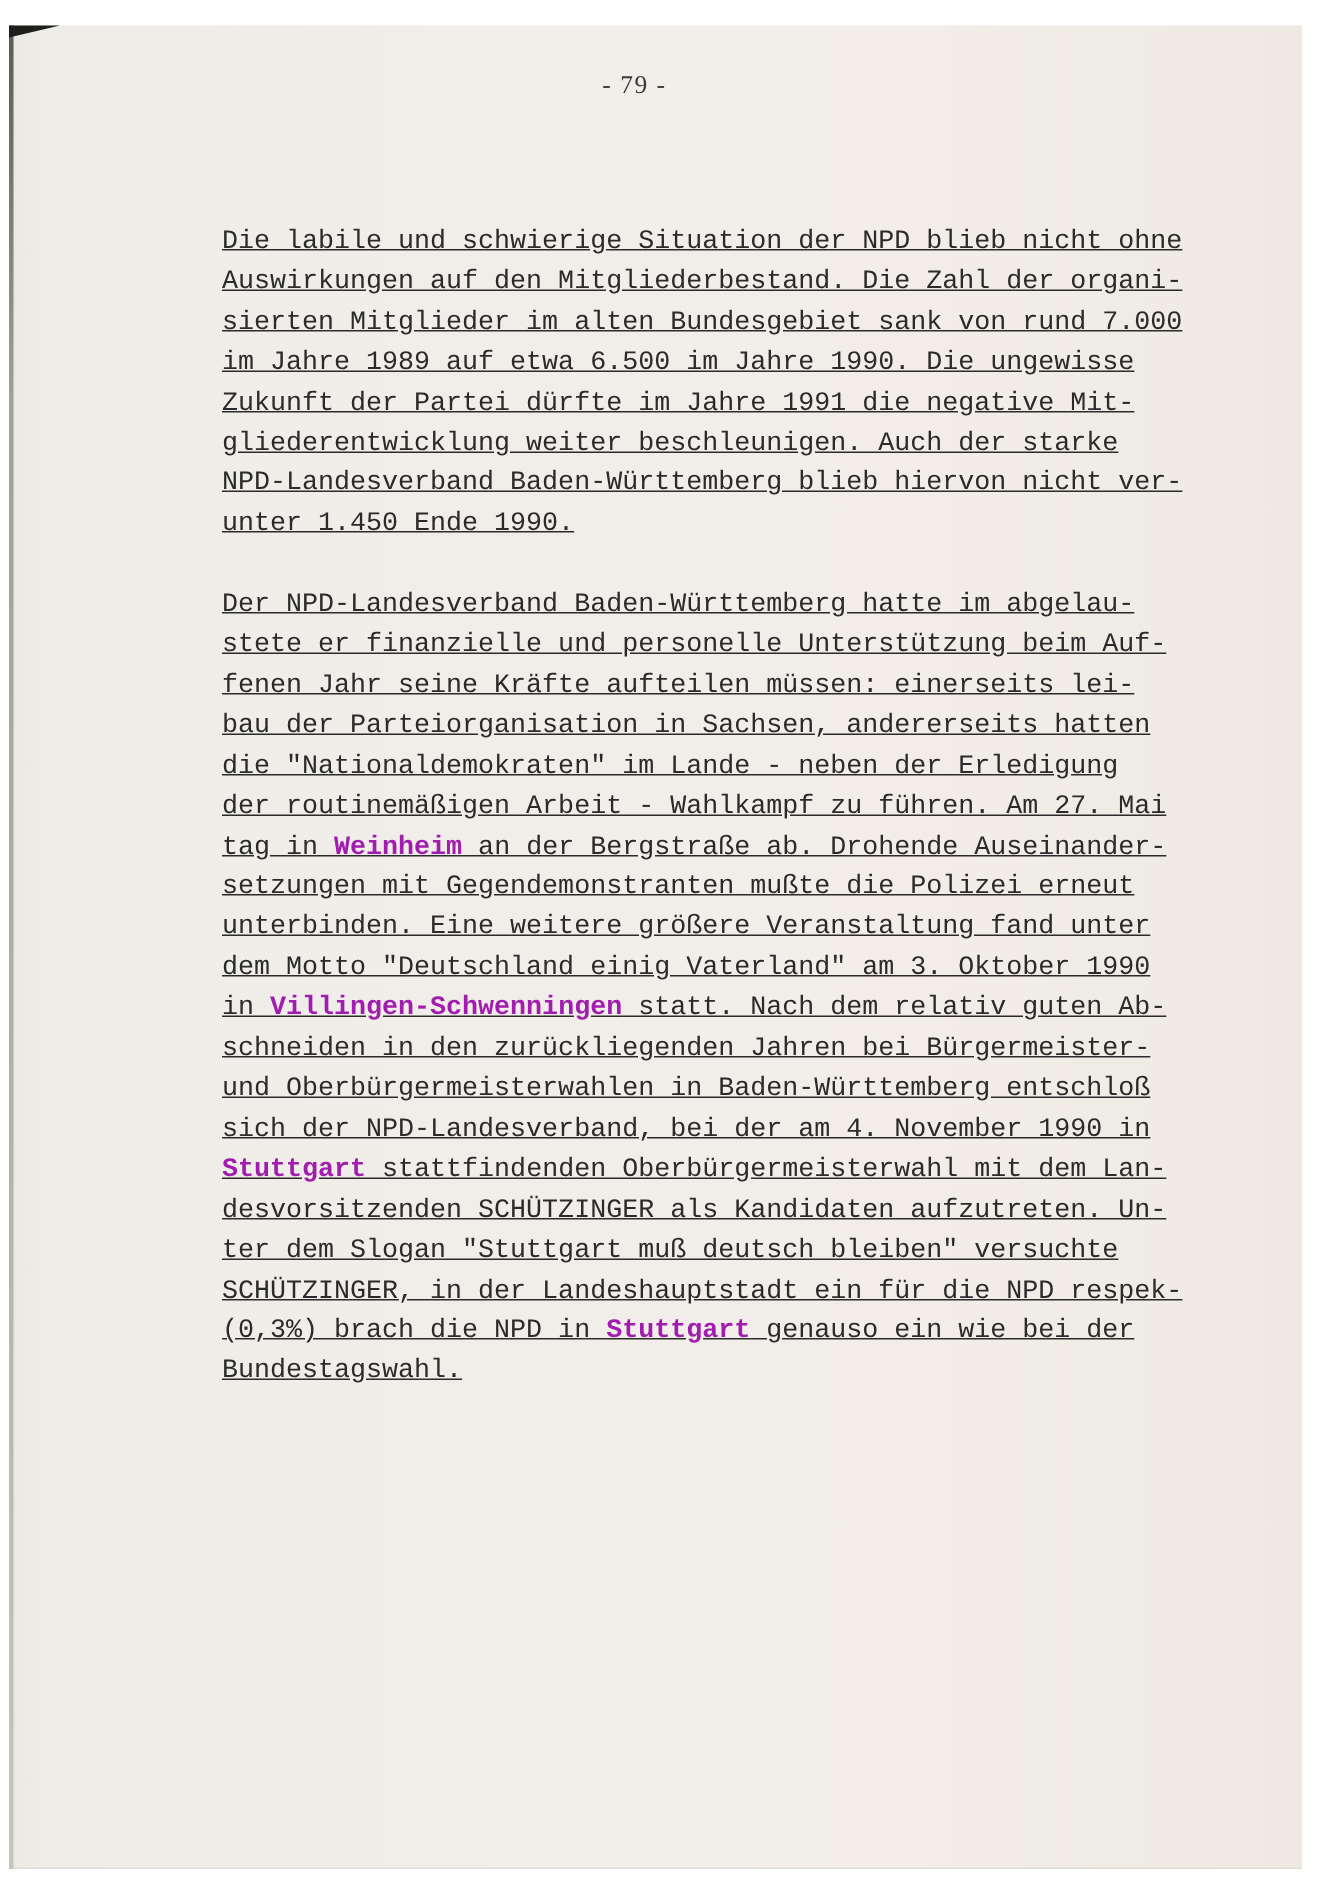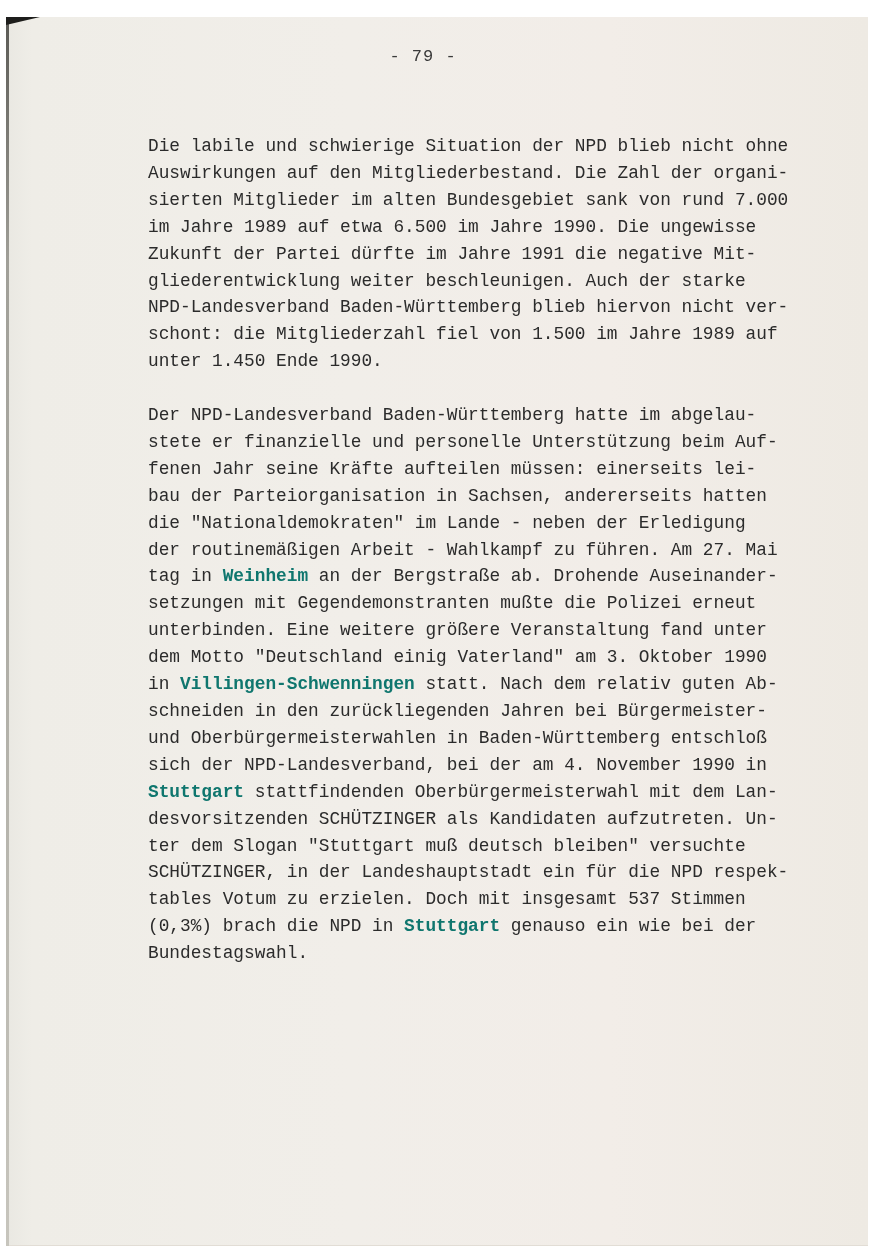--- a/index.html
+++ b/index.html
@@ -38,66 +38,66 @@
       height: 0;
       border-top: 8px solid #1e1e1c;
       border-right: 34px solid transparent;
     }
     .page-number {
       position: absolute;
       left: 0;
       width: 846px;
       top: 47px;
       text-align: center;
-      font-family: Liberation Mono, monospace;
+      font-family: Liberation Serif, serif;
       font-size: 17px;
       color: #3a3a3a;
       letter-spacing: 1px;
     }
     .body-text {
       position: absolute;
       left: 148px;
-      top: 133px;
+      top: 148px;
       width: 700px;
       font-family: "Liberation Mono", "DejaVu Sans Mono", monospace;
       font-size: 17.8px;
       line-height: 26.9px;
       color: #2b2b2b;
+      text-decoration: underline;
     }
     .para {
       margin: 0 0 26.9px 0;
     }
     .line {
       display: block;
       white-space: pre;
     }
     .b {
       font-weight: bold;
-      color: #0f766e;
+      color: #a21caf;
     }
   </style>
 </head>
 <body>
 
 <div class="page"></div>
 <div class="page-edge"></div>
 <div class="corner"></div>
 
 <div class="page-number">- 79 -</div>
 
 <div class="body-text">
   <p class="para">
     <span class="line">Die labile und schwierige Situation der NPD blieb nicht ohne</span>
     <span class="line">Auswirkungen auf den Mitgliederbestand. Die Zahl der organi-</span>
     <span class="line">sierten Mitglieder im alten Bundesgebiet sank von rund 7.000</span>
     <span class="line">im Jahre 1989 auf etwa 6.500 im Jahre 1990. Die ungewisse</span>
     <span class="line">Zukunft der Partei dürfte im Jahre 1991 die negative Mit-</span>
     <span class="line">gliederentwicklung weiter beschleunigen. Auch der starke</span>
     <span class="line">NPD-Landesverband Baden-Württemberg blieb hiervon nicht ver-</span>
-    <span class="line">schont: die Mitgliederzahl fiel von 1.500 im Jahre 1989 auf</span>
     <span class="line">unter 1.450 Ende 1990.</span>
   </p>
   <p class="para">
     <span class="line">Der NPD-Landesverband Baden-Württemberg hatte im abgelau-</span>
     <span class="line">stete er finanzielle und personelle Unterstützung beim Auf-</span>
     <span class="line">fenen Jahr seine Kräfte aufteilen müssen: einerseits lei-</span>
     <span class="line">bau der Parteiorganisation in Sachsen, andererseits hatten</span>
     <span class="line">die "Nationaldemokraten" im Lande - neben der Erledigung</span>
     <span class="line">der routinemäßigen Arbeit - Wahlkampf zu führen. Am 27. Mai</span>
     <span class="line"><span>tag in </span><span class="b">Weinheim</span><span> an der Bergstraße ab. Drohende Auseinander-</span></span>
@@ -105,17 +105,16 @@
     <span class="line">unterbinden. Eine weitere größere Veranstaltung fand unter</span>
     <span class="line">dem Motto "Deutschland einig Vaterland" am 3. Oktober 1990</span>
     <span class="line"><span>in </span><span class="b">Villingen-Schwenningen</span><span> statt. Nach dem relativ guten Ab-</span></span>
     <span class="line">schneiden in den zurückliegenden Jahren bei Bürgermeister-</span>
     <span class="line">und Oberbürgermeisterwahlen in Baden-Württemberg entschloß</span>
     <span class="line">sich der NPD-Landesverband, bei der am 4. November 1990 in</span>
     <span class="line"><span></span><span class="b">Stuttgart</span><span> stattfindenden Oberbürgermeisterwahl mit dem Lan-</span></span>
     <span class="line">desvorsitzenden SCHÜTZINGER als Kandidaten aufzutreten. Un-</span>
     <span class="line">ter dem Slogan "Stuttgart muß deutsch bleiben" versuchte</span>
     <span class="line">SCHÜTZINGER, in der Landeshauptstadt ein für die NPD respek-</span>
-    <span class="line">tables Votum zu erzielen. Doch mit insgesamt 537 Stimmen</span>
     <span class="line"><span>(0,3%) brach die NPD in </span><span class="b">Stuttgart</span><span> genauso ein wie bei der</span></span>
     <span class="line">Bundestagswahl.</span>
   </p>
 </div>
 
 </body></html>

